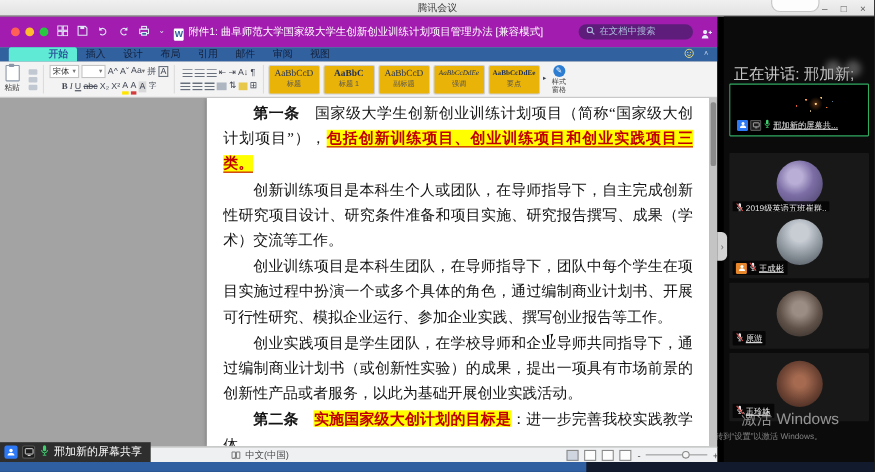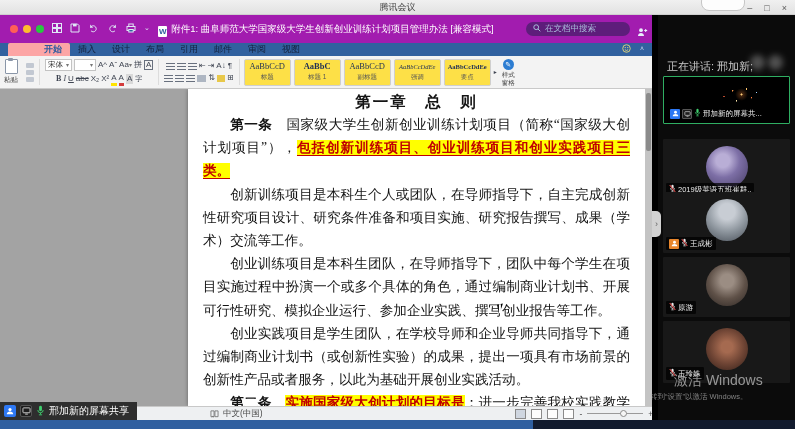--- a/index.html
+++ b/index.html
@@ -22,21 +22,21 @@
   .qat svg{display:block}
   .wdoc-title{position:absolute;left:0;right:0;top:8px;text-align:center;font-size:9.5px;color:#fff;white-space:nowrap;}
   .wicon{display:inline-block;width:9px;height:11px;background:#fff;border-radius:1px;color:#31619f;
     font-size:8px;font-weight:bold;line-height:11px;text-align:center;vertical-align:-2px;margin-right:4px;}
   .wsearch{position:absolute;right:22px;top:7px;width:104px;height:14px;border-radius:7px;background:rgba(10,30,60,.45);
     display:flex;align-items:center;gap:4px;padding:0 7px;box-sizing:border-box;color:#aabcda;font-size:8.5px;text-align:right;}
   .wshare{position:absolute;right:4px;top:8px;color:#e8eefc;}
   .wtabs{position:absolute;left:0;top:28px;width:100%;height:13px;background:#31619f;display:flex;align-items:flex-end;
     padding-left:8px;box-sizing:border-box;}
   .wtab{font-size:9px;color:#13213c;padding:1px 8px 1px;line-height:11px;}
-  .wtab.active{background:#fca5a5;color:#2e5c9e;font-weight:bold;border-radius:2px 2px 0 0;padding-left:36px;}
+  .wtab.active{background:#5eead4;color:#2e5c9e;font-weight:bold;border-radius:2px 2px 0 0;padding-left:36px;}
   .wtabs-right{position:absolute;right:6px;top:29px;display:flex;gap:7px;align-items:center;color:#d9e4f6;font-size:8px;}
   
   .ribbon{position:absolute;left:0;top:41px;width:100%;height:33px;background:#f3f3f3;border-bottom:1px solid #c9c9c9;
     box-sizing:border-box;display:flex;align-items:stretch;color:#4a4a4a;}
   .rgroup{display:flex;align-items:center;padding:2px 4px;}
   .rsep{width:1px;background:#dcdcdc;margin:3px 1px;}
   .paste{flex-direction:column;justify-content:center;gap:1px;font-size:7px;color:#444;}
   .clip-icon{width:11px;height:13px;border:1px solid #8a96a8;border-radius:1px;background:#fff;position:relative;}
   .clip-icon:before{content:"";position:absolute;left:2px;top:-2px;width:5px;height:3px;background:#8a96a8;border-radius:1px;}
   .mini-col{display:flex;flex-direction:column;justify-content:center;gap:2px;}
@@ -50,21 +50,21 @@
   .gb-b{font-weight:bold;font-family:"Liberation Serif",serif;}
   .gb-i{font-style:italic;font-family:"Liberation Serif",serif;}
   .gb-u{text-decoration:underline;}
   .gb-s{text-decoration:line-through;}
   .hl-btn{border-bottom:3px solid #ffe400;}
   .fc-btn{border-bottom:3px solid #d43c3c;}
   .sh-btn{background:#d9d9d9;padding:0 1px;}
   .pline{display:inline-block;width:9px;height:7px;
     background:linear-gradient(#68707e 1px,transparent 1px,transparent 3px,#68707e 3px,#68707e 4px,transparent 4px,transparent 6px,#68707e 6px);}
   .styles{display:flex;align-items:center;gap:3px;padding:2px 3px;}
-  .scard{width:45px;height:25px;background:#fde047;border:1px solid #cfcfcf;border-radius:2px;text-align:center;overflow:hidden;}
+  .scard{width:45px;height:25px;background:#eab308;border:1px solid #cfcfcf;border-radius:2px;text-align:center;overflow:hidden;}
   .scard .samp{font-size:8.5px;line-height:13px;color:#1f2f55;font-family:"Liberation Serif",serif;white-space:nowrap;}
   .scard .slab{font-size:6.5px;color:#555;line-height:8px;}
   .samp-it{font-style:italic;color:#4472c4;}
   .samp-bd{font-weight:bold;}
   .spane{display:flex;flex-direction:column;align-items:center;font-size:6.5px;color:#444;line-height:7px;gap:1px;padding:0 2px;}
   .spane .dot{width:11px;height:11px;border-radius:50%;background:#2d7dd2;color:#fff;font-size:7px;line-height:11px;text-align:center;}
   
   .docarea{position:absolute;left:0;top:74px;width:100%;height:317px;background:#a3a3a3;overflow:hidden;}
   .page{position:absolute;left:188px;top:0;width:457px;height:317px;background:#fff;box-shadow:0 0 4px rgba(0,0,0,.4);
     padding:2px 15px 0;box-sizing:border-box;overflow:hidden;
@@ -89,27 +89,27 @@
   .zslider{position:relative;width:56px;height:1px;background:#9a9a9a;}
   .zknob{position:absolute;left:33px;top:-3px;width:7px;height:7px;border-radius:50%;background:#f6f6f6;border:1px solid #8a8a8a;box-sizing:border-box;}
   
   .toast{position:absolute;left:0;top:402px;height:18px;background:#2e2e2e;display:flex;align-items:center;gap:4px;
     padding:0 8px 0 4px;color:#fff;font-size:10px;z-index:30;}
   .sq{width:12px;height:12px;border-radius:2px;display:flex;align-items:center;justify-content:center;}
   .sq-blue{background:#2d78f4;color:#fff;}
   .sq-dark{background:#1d1d1d;color:#dcdcdc;border:1px solid #555;box-sizing:border-box;}
   
   .sidebar{position:absolute;left:658px;top:15px;width:137px;height:405px;background:#0b0b0b;}
-  .speaking{position:absolute;left:9px;top:44px;font-size:11px;color:#c9c9c9;white-space:nowrap;}
+  .speaking{position:absolute;left:9px;top:44px;font-size:14px;color:#c9c9c9;white-space:nowrap;}
   .blur1,.blur2{position:absolute;top:40px;width:15px;height:15px;border-radius:50%;background:#8a8a8a;filter:blur(3px);opacity:.55;}
   .blur1{left:92px}.blur2{left:110px}
   .tile{position:absolute;left:5px;width:127px;background:#181818;border-radius:1px;overflow:hidden;}
   .tile.speak{border:1px solid #2fae62;box-sizing:border-box;}
   .t-label{position:absolute;left:3px;bottom:3px;display:flex;align-items:center;gap:2px;background:rgba(0,0,0,.72);
-    padding:1px 3px;border-radius:1px;color:#ececec;font-size:7.5px;white-space:nowrap;max-width:118px;overflow:hidden;}
+    padding:1px 3px;border-radius:1px;color:#ececec;font-size:7.5px;white-space:nowrap;max-width:118px;overflow:hidden;text-decoration:underline;}
   .sqs{width:10px;height:10px;border-radius:1px;display:flex;align-items:center;justify-content:center;flex:none;}
   .sq-orange{background:#e8862c;color:#fff;}
   .avatar{position:absolute;left:50%;top:7px;transform:translateX(-50%);width:42px;height:42px;border-radius:50%;}
   .fireworks{position:absolute;inset:0;background:
     radial-gradient(circle 2px at 62% 38%,#ffd27e 0 40%,transparent 60%),
     radial-gradient(circle 1.5px at 55% 30%,#ff9a4d 0 40%,transparent 60%),
     radial-gradient(circle 1.5px at 70% 45%,#ff7a3c 0 40%,transparent 60%),
     radial-gradient(circle 1.2px at 58% 52%,#ffe9ad 0 40%,transparent 60%),
     radial-gradient(circle 1.2px at 48% 42%,#e85d3a 0 40%,transparent 60%),
     radial-gradient(circle 1.5px at 66% 26%,#ffc46b 0 40%,transparent 60%),
@@ -307,21 +307,20 @@
         <div class="spane">
           <span class="dot">✎</span>
           <span>样式</span>
           <span>窗格</span>
         </div>
       </div>
     </div>
 
     <div class="docarea">
       <div class="page">
-        <div class="doc-h">第一章　总　则</div>
         <p class="para"><span class="b">第一条</span><span>　国家级大学生创新创业训练计划项目（简称“国家级大创计划项目”），</span><span class="hl hl-u">包括创新训练项目、创业训练项目和创业实践项目三类。</span></p>
         <p class="para">创新训练项目是本科生个人或团队，在导师指导下，自主完成创新性研究项目设计、研究条件准备和项目实施、研究报告撰写、成果（学术）交流等工作。</p>
         <p class="para">创业训练项目是本科生团队，在导师指导下，团队中每个学生在项目实施过程中扮演一个或多个具体的角色，通过编制商业计划书、开展可行性研究、模拟企业运行、参加企业实践、撰写创业报告等工作。</p>
         <p class="para">创业实践项目是学生团队，在学校导师和企业导师共同指导下，通过编制商业计划书（或创新性实验）的成果，提出一项具有市场前景的创新性产品或者服务，以此为基础开展创业实践活动。</p>
         <p class="para"><span class="b">第二条</span><span>　</span><span class="hl">实施国家级大创计划的目标是</span><span>：进一步完善我校实践教学体</span></p>
 
       </div>
       <div class="vsb">
           <div class="vsb-thumb"></div>
         </div>

